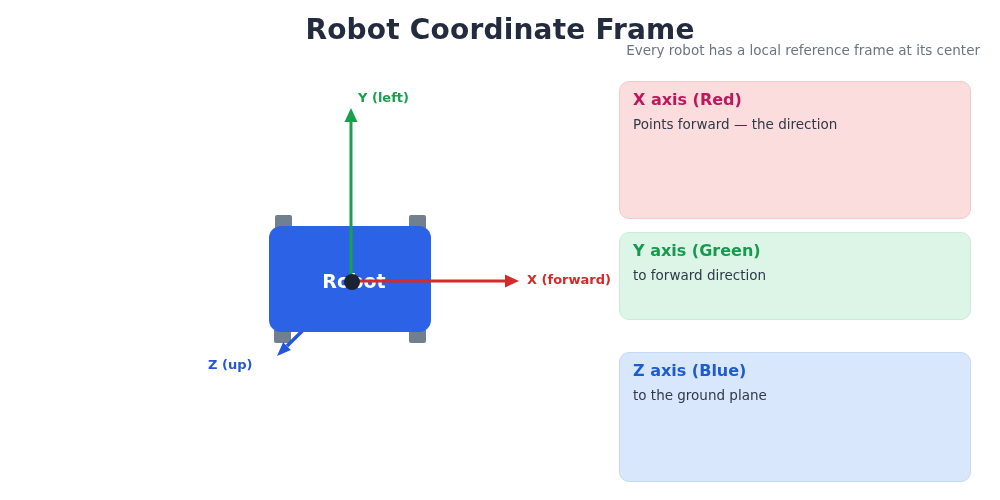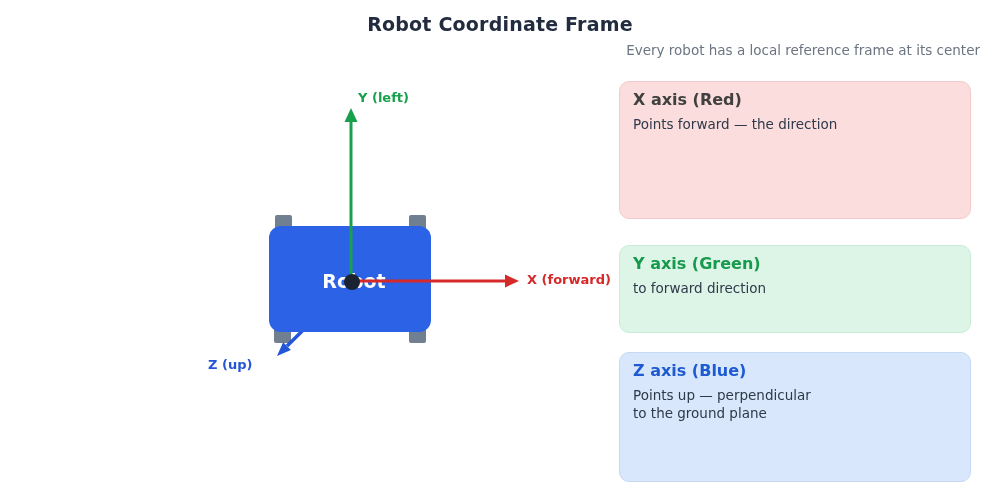--- a/index.html
+++ b/index.html
@@ -9,21 +9,21 @@
     width: 1000px;
     height: 500px;
     background: #ffffff;
     overflow: hidden;
     font-family: "DejaVu Sans", "Liberation Sans", sans-serif;
   }
   .page-title {
     position: absolute;
     left: 0; top: 13px; width: 1000px;
     text-align: center;
-    font-size: 19px;
+    font-size: 28px;
     font-weight: bold;
     color: #222c3e;
     letter-spacing: 0.2px;
   }
   .page-subtitle {
     position: absolute;
     left: 0; top: 42px; width: 980px;
     text-align: right;
     font-size: 13.5px;
     color: #6b7480;
@@ -45,28 +45,28 @@
   .axis-label.z { left: 208px; top: 357px; color: #2356d8; }
   .card {
     position: absolute;
     left: 619px;
     width: 352px;
     border-radius: 10px;
     padding: 8px 13px;
     z-index: 2;
   }
   .card-x { top: 81px;  height: 138px; background: #fbdddd; border: 1px solid #f3caca; }
-  .card-y { top: 245px; height: 88px; background: #dcf5e7; border: 1px solid #c9ecd8; }
+  .card-y { top: 232px; height: 88px; background: #dcf5e7; border: 1px solid #c9ecd8; }
   .card-z { top: 352px; height: 130px; background: #d8e7fb; border: 1px solid #c5d9f3; }
   .card-title {
     font-size: 16px;
     font-weight: bold;
     margin-bottom: 6px;
   }
-  .card-x .card-title { color: #404040; }
+  .card-x .card-title { color: #be185d; }
   .card-y .card-title { color: #179a4e; }
   .card-z .card-title { color: #1e5ad1; }
   .card-line {
     font-size: 13.5px;
     line-height: 18px;
     color: #2e3949;
   }
 </style>
 </head>
 <body>
@@ -108,17 +108,16 @@
     <div class="card-line">Points forward — the direction</div>
   </div>
 
   <div class="card card-y">
     <div class="card-title">Y axis (Green)</div>
     <div class="card-line">to forward direction</div>
   </div>
 
   <div class="card card-z">
     <div class="card-title">Z axis (Blue)</div>
-    <div class="card-line">Points up — perpendicular</div>
     <div class="card-line">to the ground plane</div>
   </div>
 
 </div>
 
 </body></html>

